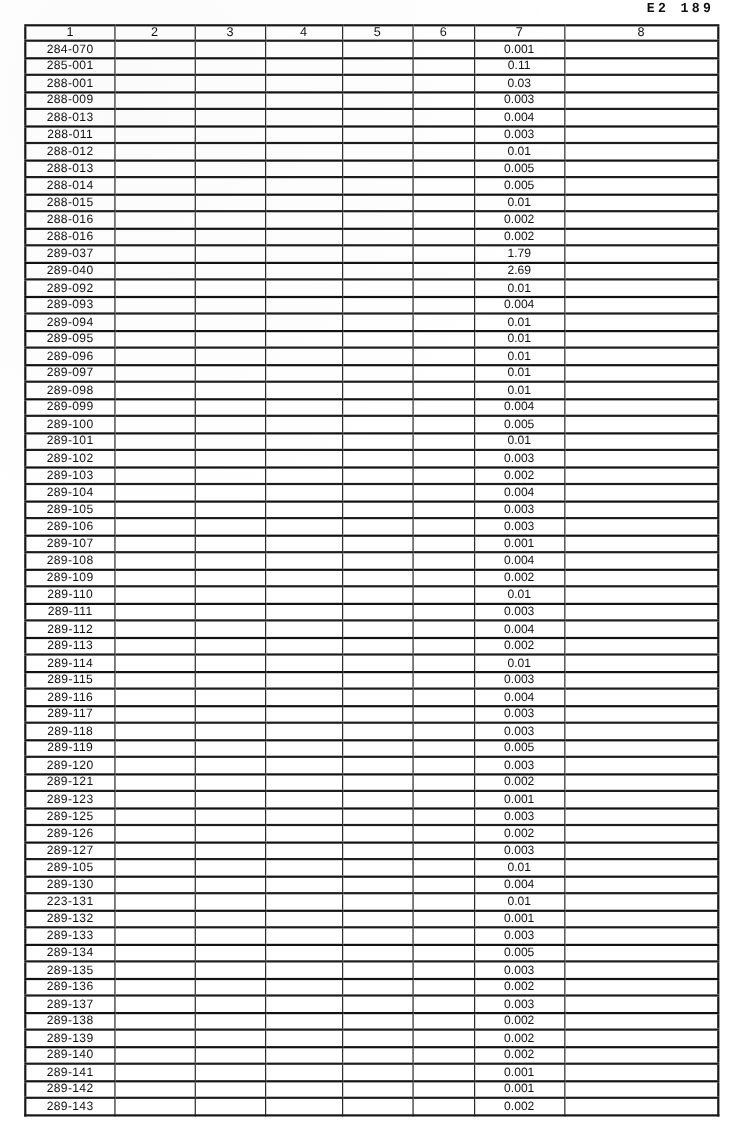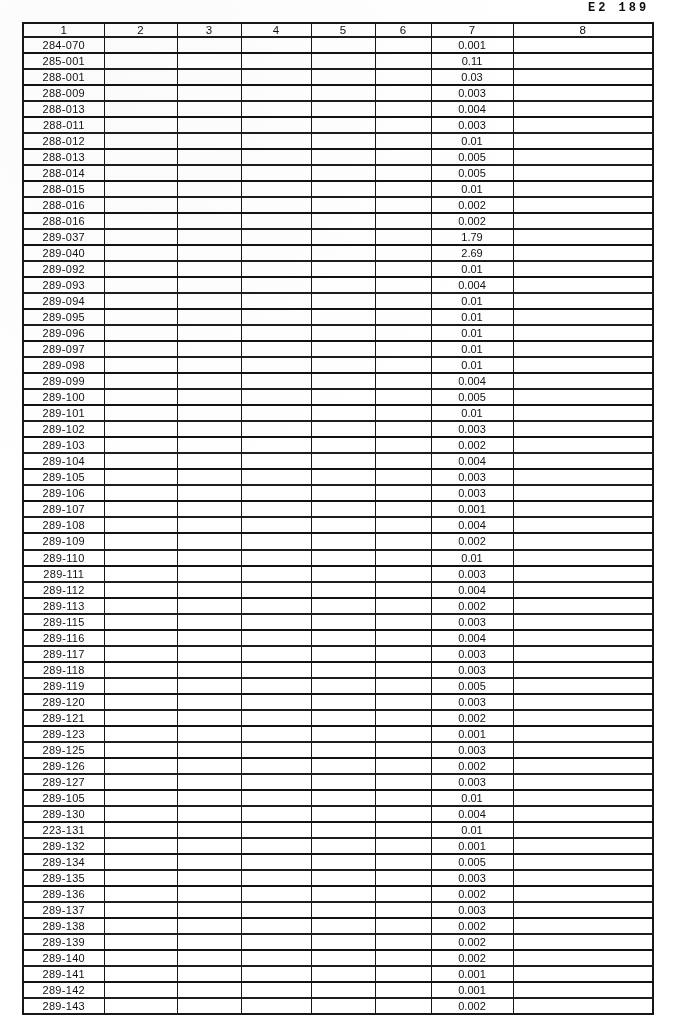--- a/index.html
+++ b/index.html
@@ -443,20 +443,30 @@
       <td class="c0">289-113</td>
       <td class="c1"></td>
       <td class="c2"></td>
       <td class="c3"></td>
       <td class="c4"></td>
       <td class="c5"></td>
       <td class="c6">0.002</td>
       <td class="c7"></td>
     </tr>
         <tr>
+      <td class="c0">289-114</td>
+      <td class="c1"></td>
+      <td class="c2"></td>
+      <td class="c3"></td>
+      <td class="c4"></td>
+      <td class="c5"></td>
+      <td class="c6">0.01</td>
+      <td class="c7"></td>
+    </tr>
+        <tr>
       <td class="c0">289-115</td>
       <td class="c1"></td>
       <td class="c2"></td>
       <td class="c3"></td>
       <td class="c4"></td>
       <td class="c5"></td>
       <td class="c6">0.003</td>
       <td class="c7"></td>
     </tr>
         <tr>
@@ -590,20 +600,30 @@
       <td class="c7"></td>
     </tr>
         <tr>
       <td class="c0">289-132</td>
       <td class="c1"></td>
       <td class="c2"></td>
       <td class="c3"></td>
       <td class="c4"></td>
       <td class="c5"></td>
       <td class="c6">0.001</td>
+      <td class="c7"></td>
+    </tr>
+        <tr>
+      <td class="c0">289-133</td>
+      <td class="c1"></td>
+      <td class="c2"></td>
+      <td class="c3"></td>
+      <td class="c4"></td>
+      <td class="c5"></td>
+      <td class="c6">0.003</td>
       <td class="c7"></td>
     </tr>
         <tr>
       <td class="c0">289-134</td>
       <td class="c1"></td>
       <td class="c2"></td>
       <td class="c3"></td>
       <td class="c4"></td>
       <td class="c5"></td>
       <td class="c6">0.005</td>

